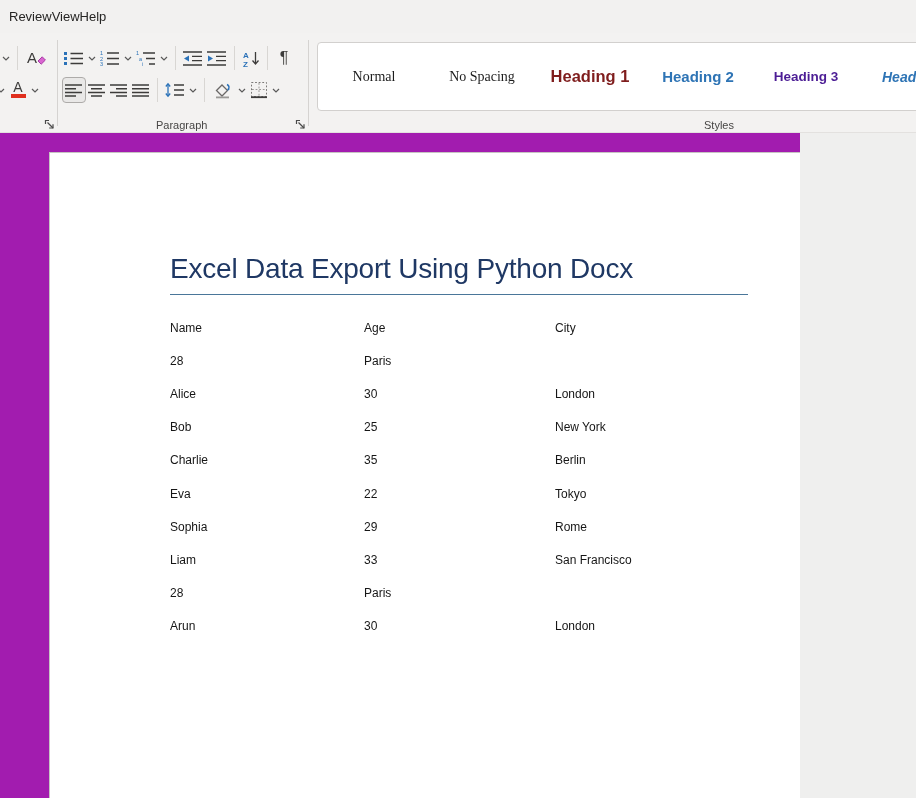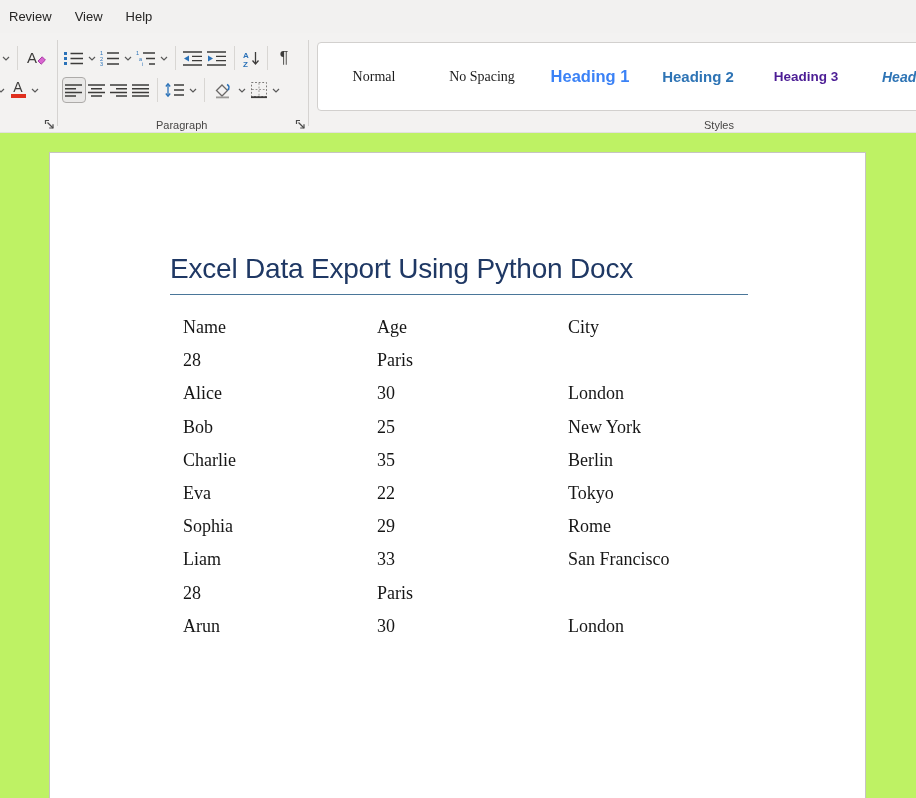--- a/index.html
+++ b/index.html
@@ -2,21 +2,21 @@
 <html><head>
 <meta charset="utf-8">
 <style>
   * { margin:0; padding:0; box-sizing:border-box; }
   html,body { width:916px; height:798px; overflow:hidden; background:#efefee;
               font-family:"Liberation Sans", sans-serif; }
   .app { position:relative; width:916px; height:798px; }
 
   
   .tabbar { position:absolute; left:0; top:0; width:916px; height:33px;
-            background:#f2f1f0; display:flex; align-items:center; gap:23px;
+            background:#f2f1f0; display:flex; align-items:center; 
             padding-left:9px; }
   .tab { font-size:13px; color:#262524; cursor:default; }
 
   
   .ribbon { position:absolute; left:0; top:33px; width:916px; height:100px;
             background:#f3f2f1; border-bottom:1px solid #e3e1df; overflow:hidden; }
   .vdiv-tall { position:absolute; top:7px; width:1px; height:86px; background:#d5d3d1; }
   .sdiv { width:1px; height:24px; background:#d8d6d3; margin:0 5px; flex:none; }
   .btn { display:flex; align-items:center; justify-content:center; height:26px;
          min-width:22px; padding:0 2px; border-radius:3px; flex:none; }
@@ -36,36 +36,36 @@
   
   .pg-row1 { position:absolute; left:62px; top:12px; display:flex; align-items:center; }
   .pg-row2 { position:absolute; left:62px; top:44px; display:flex; align-items:center; }
 
   
   .styles-box { position:absolute; left:317px; top:9px; width:656px; height:69px;
                 background:#ffffff; border:1px solid #d2d0ce; border-radius:4px;
                 display:flex; align-items:center; padding-left:2px; overflow:hidden; }
   .style-item { width:108px; text-align:center; white-space:nowrap; cursor:default; }
   .st-normal, .st-nospacing { font-family:"Liberation Serif", serif; font-size:14px; color:#1c1c1c; }
-  .st-h1 { font-size:16.5px; font-weight:bold; color:#3b82f6; }
+  .st-h1 { font-size:16.5px; font-weight:bold; color:#7f1d1d; }
   .st-h2 { font-size:15px; font-weight:bold; color:#2e74b5; }
   .st-h3 { font-size:13.5px; font-weight:bold; color:#4c1d95; }
   .st-h4 { font-size:14px; font-weight:bold; font-style:italic; color:#2e74b5; }
 
   
-  .canvas { position:absolute; left:0; top:133px; width:916px; height:665px;
-            background:#bef264; overflow:hidden; }
+  .canvas { position:absolute; left:0; top:133px; width:800px; height:665px;
+            background:#a21caf; overflow:hidden; }
   .page { position:absolute; left:49px; top:19px; width:817px; height:700px;
           background:#ffffff; border:1px solid #c6c4c2; }
   .doc-title { position:absolute; left:120px; top:97px; width:578px;
                font-size:28px; line-height:38px; letter-spacing:-0.2px;
                color:#1f3864; white-space:nowrap; padding-bottom:6px;
                border-bottom:1px solid #4a7699; }
-  .doc-table { position:absolute; left:133px; top:158px; width:600px;
-               font-family:Liberation Serif, serif; font-size:18px; color:#161616; }
+  .doc-table { position:absolute; left:120px; top:158px; width:600px;
+               font-family:Liberation Sans, sans-serif; font-size:12px; color:#161616; }
   .trow { display:grid; grid-template-columns:194px 191px 215px; height:33.2px;
           align-items:center; }
   .tcell { white-space:nowrap; }
 
   svg { display:block; }
 </style>
 </head>
 <body>
 
 <div class="app">

